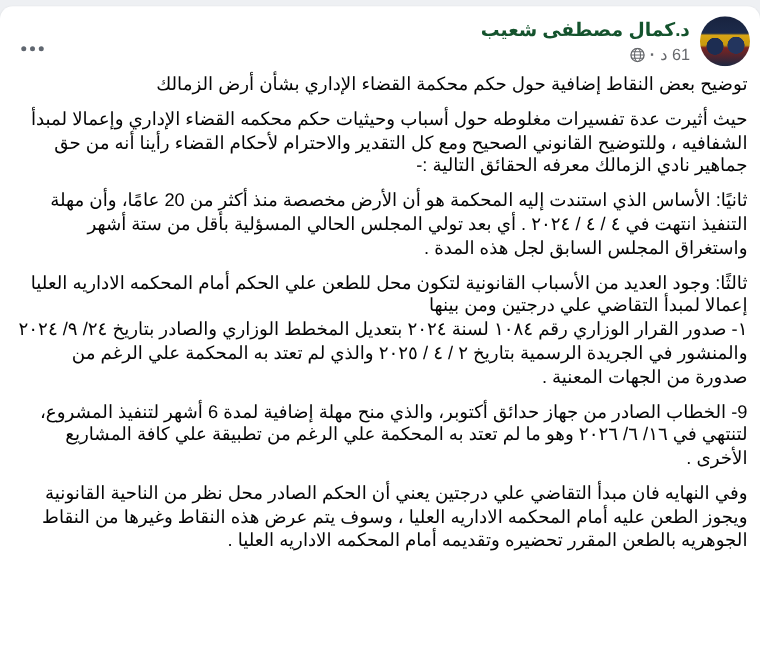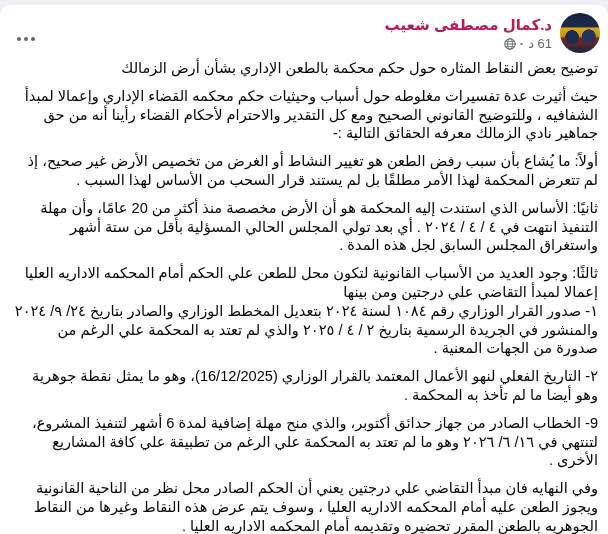--- a/index.html
+++ b/index.html
@@ -32,21 +32,21 @@
     background:
       radial-gradient(circle at 30% 60%, #1d2d52 0 18%, transparent 19%),
       radial-gradient(circle at 72% 58%, #23355e 0 18%, transparent 19%),
       linear-gradient(180deg, #18233f 0%, #1c2a4a 34%, #d8a415 38%, #c79a0e 58%, #7c2320 63%, #1b2742 100%);
     cursor: pointer;
   }
   .header-texts { margin-right: 8px; padding-top: 2px; }
   .author-name {
     font-size: 15px;
     font-weight: 700;
-    color: #be185d;
+    color: #14532d;
     line-height: 19px;
     cursor: pointer;
   }
   .meta-row {
     display: flex;
     align-items: center;
     gap: 4px;
     margin-top: 2px;
     color: #65676b;
     font-size: 13px;
@@ -118,27 +118,25 @@
       </div>
     </div>
     <div class="more-btn" title="">
       <i></i>
         <i></i>
         <i></i>
     </div>
   </div>
 
   <div class="body-text">
-    <p>توضيح بعض النقاط المثاره حول  حكم محكمة بالطعن الإداري بشأن أرض الزمالك</p>
+    <p>توضيح بعض النقاط إضافية حول  حكم محكمة القضاء الإداري بشأن أرض الزمالك</p>
     <p>حيث أثيرت عدة تفسيرات مغلوطه حول أسباب وحيثيات حكم محكمه القضاء الإداري وإعمالا لمبدأ الشفافيه ، وللتوضيح القانوني الصحيح ومع كل التقدير والاحترام لأحكام القضاء رأينا أنه من حق جماهير نادي الزمالك معرفه الحقائق التالية :-</p>
-    <p>أولاً: ما يُشاع بأن سبب رفض الطعن هو تغيير النشاط أو الغرض من تخصيص الأرض غير صحيح، إذ لم تتعرض المحكمة لهذا الأمر مطلقًا بل لم يستند قرار السحب من الأساس لهذا السبب .</p>
     <p>ثانيًا: الأساس الذي استندت إليه المحكمة هو أن الأرض مخصصة منذ أكثر من 20 عامًا، وأن مهلة التنفيذ انتهت في ٤ / ٤ / ٢٠٢٤ . أي بعد تولي المجلس الحالي المسؤلية بأقل من ستة أشهر  واستغراق المجلس السابق لجل هذه المدة .</p>
     <p>ثالثًا: وجود العديد من الأسباب القانونية لتكون محل للطعن علي الحكم أمام المحكمه الاداريه العليا إعمالا لمبدأ التقاضي علي درجتين ومن بينها
 ١- صدور  القرار الوزاري رقم ١٠٨٤ لسنة ٢٠٢٤ بتعديل المخطط الوزاري والصادر بتاريخ  ٢٤/ ٩/ ٢٠٢٤ والمنشور في الجريدة الرسمية بتاريخ ٢ / ٤ / ٢٠٢٥ والذي لم تعتد به المحكمة علي الرغم من صدورة من الجهات المعنية .</p>
-    <p>٢-  التاريخ الفعلي لنهو الأعمال المعتمد بالقرار الوزاري (16/12/2025)، وهو ما يمثل نقطة جوهرية وهو أيضا ما لم تأخذ به المحكمة .</p>
     <p>9- الخطاب الصادر من جهاز حدائق أكتوبر، والذي منح مهلة إضافية لمدة 6 أشهر لتنفيذ المشروع، لتنتهي في ١٦/ ٦/ ٢٠٢٦ وهو ما لم تعتد به المحكمة علي الرغم من تطبيقة علي كافة المشاريع الأخرى .</p>
     <p>وفي النهايه فان مبدأ التقاضي علي درجتين يعني أن الحكم الصادر محل نظر من الناحية القانونية ويجوز الطعن عليه أمام المحكمه الاداريه العليا ، وسوف يتم عرض هذه النقاط وغيرها من النقاط الجوهريه  بالطعن المقرر تحضيره وتقديمه أمام  المحكمه الاداريه العليا .</p>
   </div>
 
   <div class="reactions-strip">
     
     
   </div>
 
 </div>

